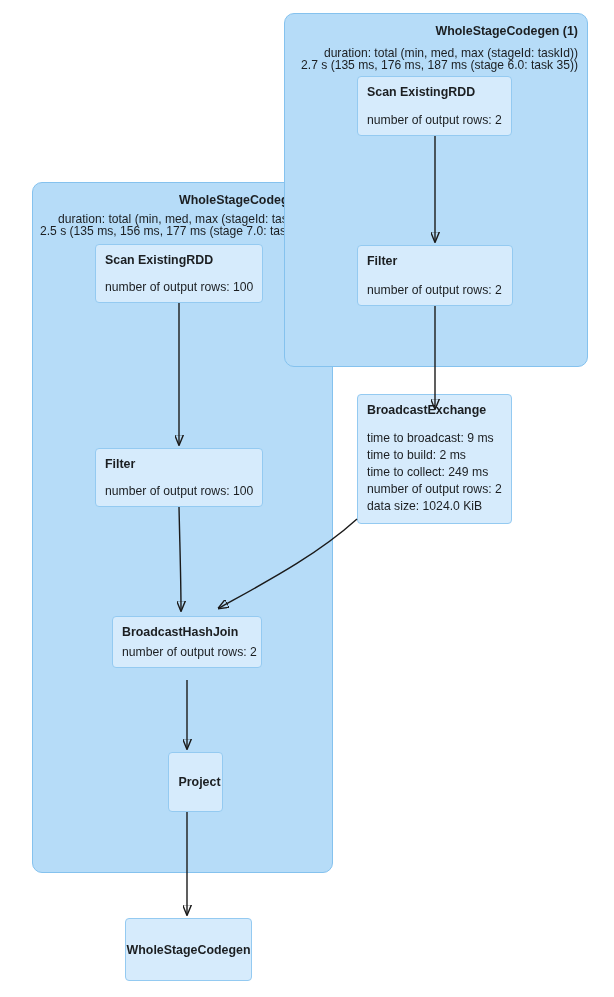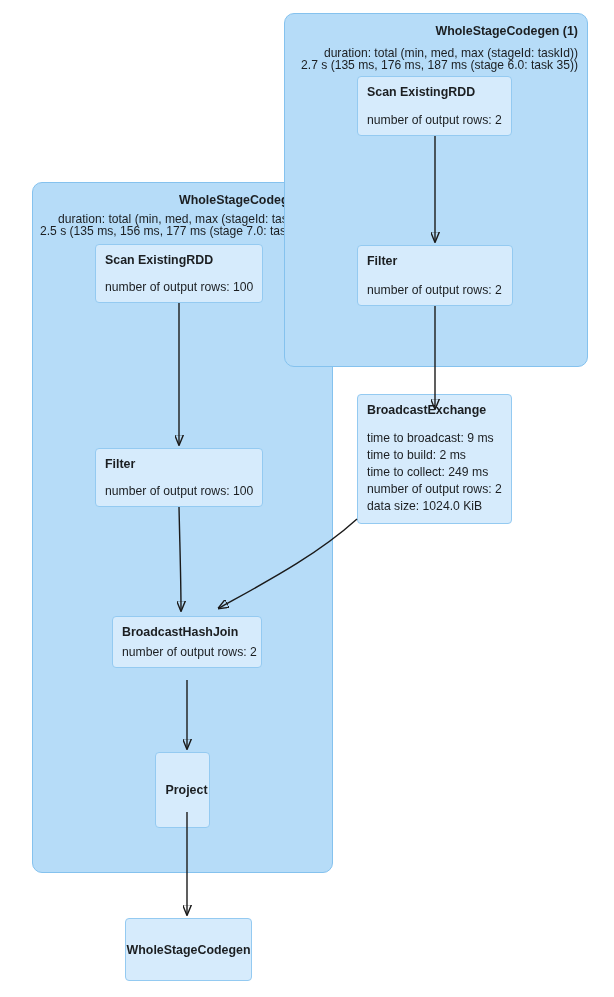--- a/index.html
+++ b/index.html
@@ -104,21 +104,21 @@
   <div class="node" style="left:95px;top:448px;width:168px;height:59px;">
     <div class="t">Filter</div>
     <div class="m">number of output rows: 100</div>
   </div>
 
   <div class="node" style="left:112px;top:616px;width:150px;height:52px;">
     <div class="t">BroadcastHashJoin</div>
     <div class="m">number of output rows: 2</div>
   </div>
 
-  <div class="node label-only" style="left:155px;top:752px;width:55px;height:76px;padding-left:12px;">
+  <div class="node label-only" style="left:168px;top:752px;width:55px;height:60px;padding-left:12px;">
     <div class="t">Project</div>
   </div>
 
   <div class="node label-only" style="left:125px;top:918px;width:127px;height:63px;">
     <div class="t">WholeStageCodegen</div>
   </div>
 
   <svg class="edges" width="614" height="997" viewBox="0 0 614 997">
     <defs>
       <marker id="ah" markerUnits="userSpaceOnUse" markerWidth="11" markerHeight="9" refX="9.5" refY="4.5" orient="auto">

